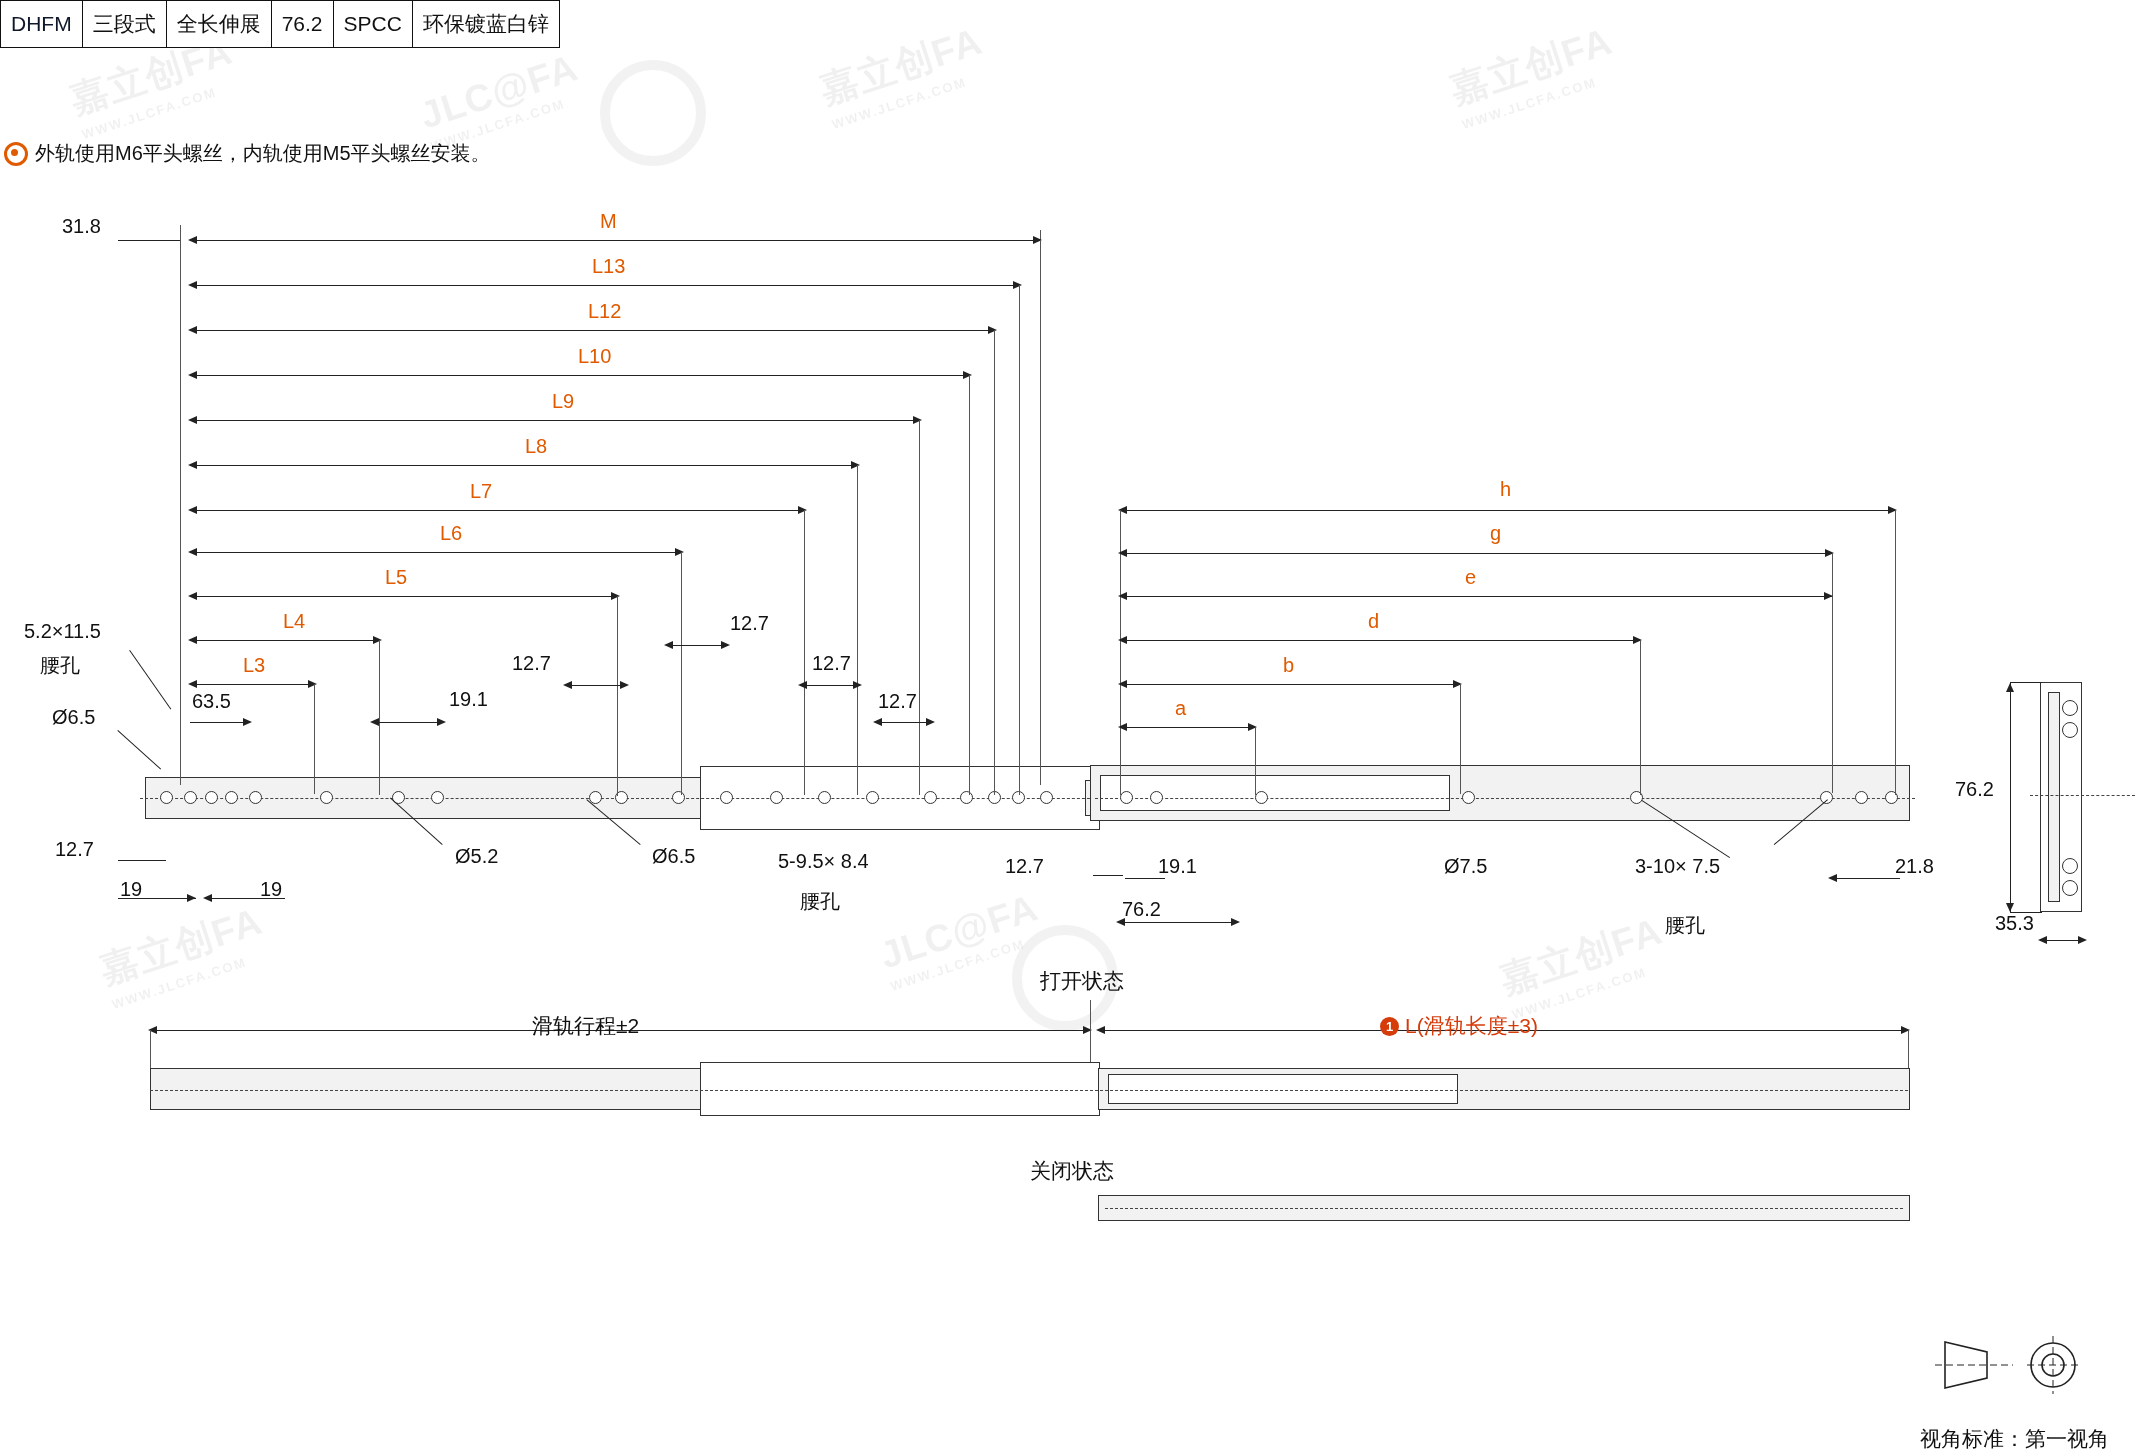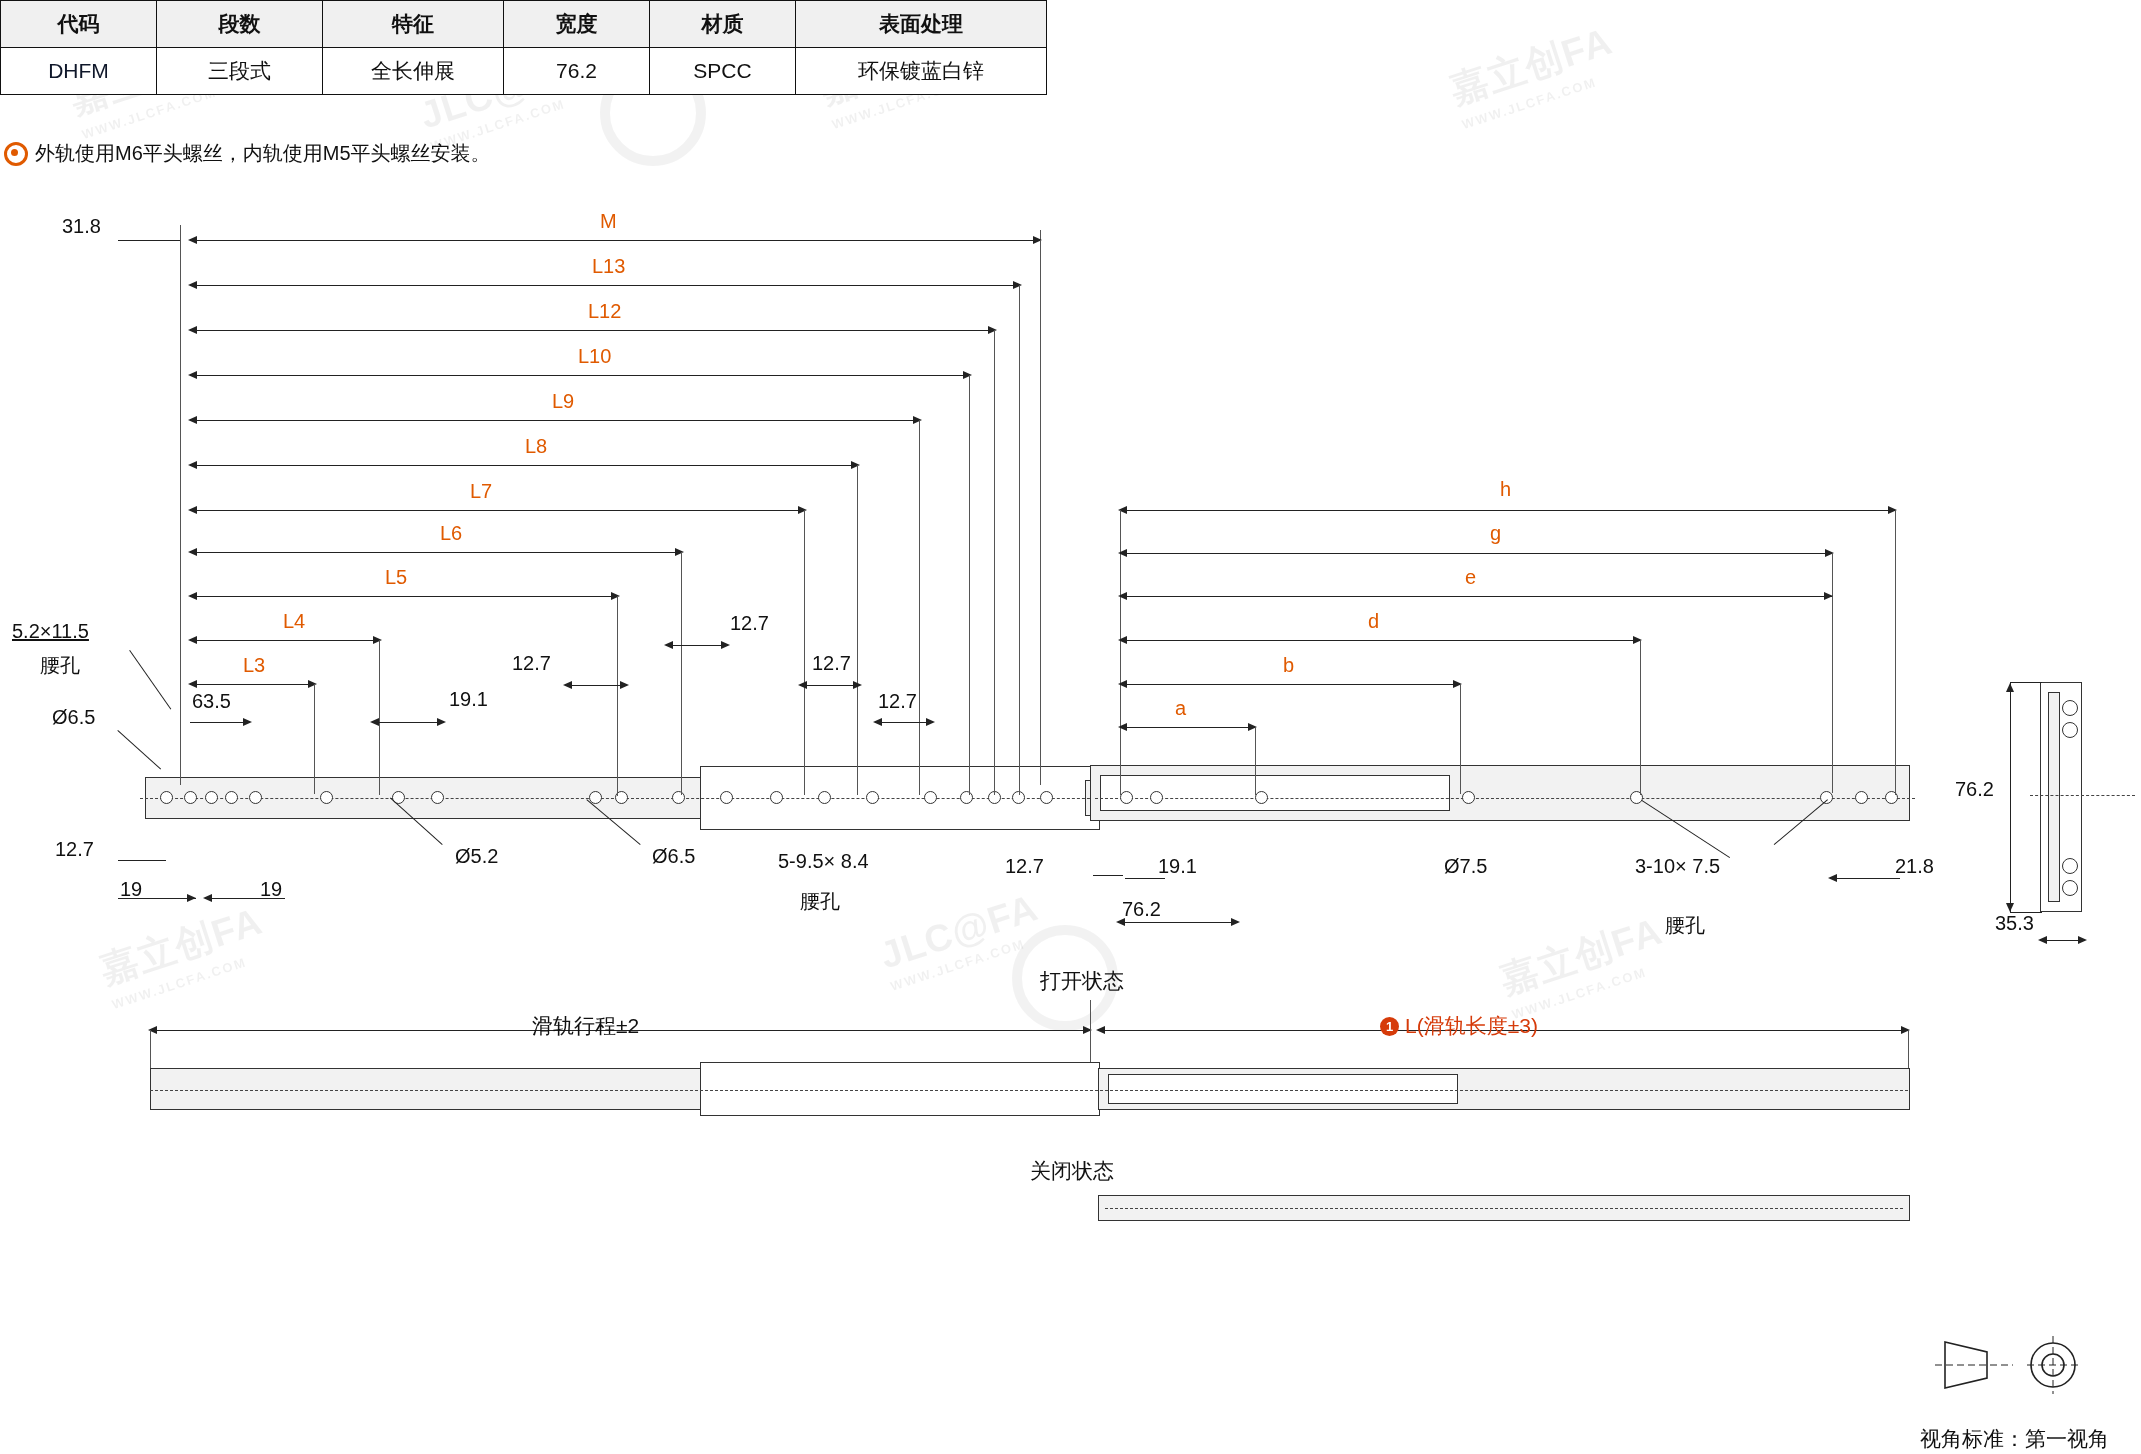--- a/index.html
+++ b/index.html
@@ -131,28 +131,20 @@
 </div>
 <div class="wm" style="left:1500px;top:930px;">
   <span class="big">嘉立创FA</span>
   <span class="small">WWW.JLCFA.COM</span>
 </div>
 <div class="wm-circle" style="left:600px;top:60px;width:86px;height:86px;"></div>
 <div class="wm-circle" style="left:1012px;top:925px;width:86px;height:86px;"></div>
 
 <table class="spec">
   <tbody>
-      <tr>
-    <th style="width:135px">代码</th>
-    <th style="width:145px">段数</th>
-    <th style="width:160px">特征</th>
-    <th style="width:125px">宽度</th>
-    <th style="width:125px">材质</th>
-    <th style="width:230px">表面处理</th>
-  </tr>
   <tr>
     <td class="code">DHFM</td>
     <td>三段式</td>
     <td>全长伸展</td>
     <td>76.2</td>
     <td>SPCC</td>
     <td>环保镀蓝白锌</td>
   </tr>
 </tbody>
   </table>
@@ -296,21 +288,21 @@
 <div class="hline" style="left:118px;top:860px;width:48px;"></div>
 
 <div class="dimnum" style="left:120px;top:878px;">19</div>
 <div class="hline" style="left:118px;top:898px;width:78px;"></div>
 <div class="arrowR" style="left:187px;top:894px;"></div>
 
 <div class="dimnum" style="left:260px;top:878px;">19</div>
 <div class="hline" style="left:205px;top:898px;width:80px;"></div>
 <div class="arrowL" style="left:203px;top:894px;"></div>
 
-<div class="leadtxt" style="left:12px;top:620px;text-decoration:underline;">5.2×11.5</div>
+<div class="leadtxt" style="left:24px;top:620px;">5.2×11.5</div>
 <div class="leadtxt" style="left:40px;top:652px;">腰孔</div>
 <div class="leadtxt" style="left:52px;top:706px;">Ø6.5</div>
 <div class="leader" style="left:130px;top:650px;width:72px;transform:rotate(55deg);"></div>
 <div class="leader" style="left:118px;top:730px;width:58px;transform:rotate(42deg);"></div>
 
 <div class="leadtxt" style="left:455px;top:845px;">Ø5.2</div>
 <div class="leader" style="left:442px;top:845px;width:70px;transform:rotate(-138deg);"></div>
 
 <div class="leadtxt" style="left:652px;top:845px;">Ø6.5</div>
 <div class="leader" style="left:640px;top:845px;width:70px;transform:rotate(-140deg);"></div>

